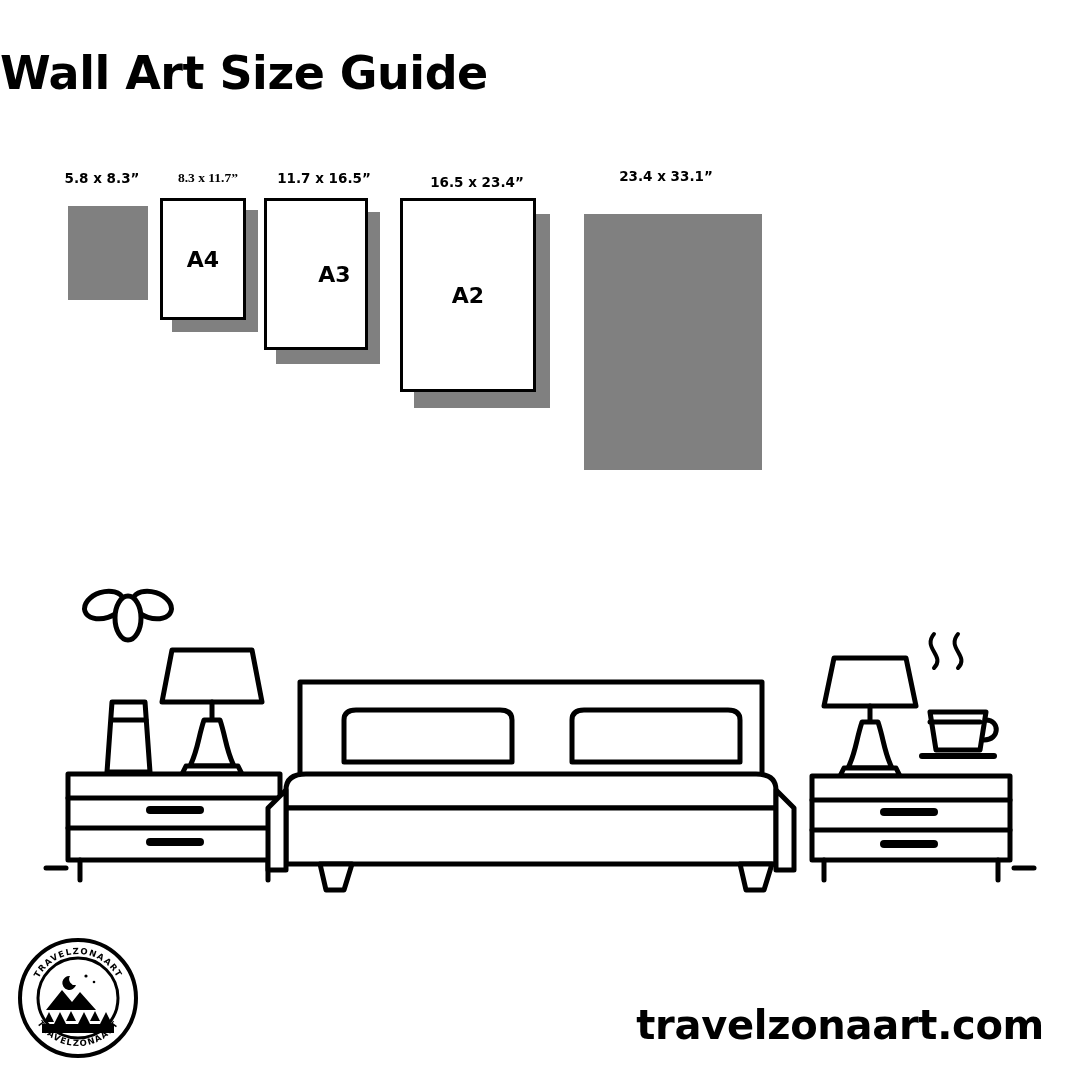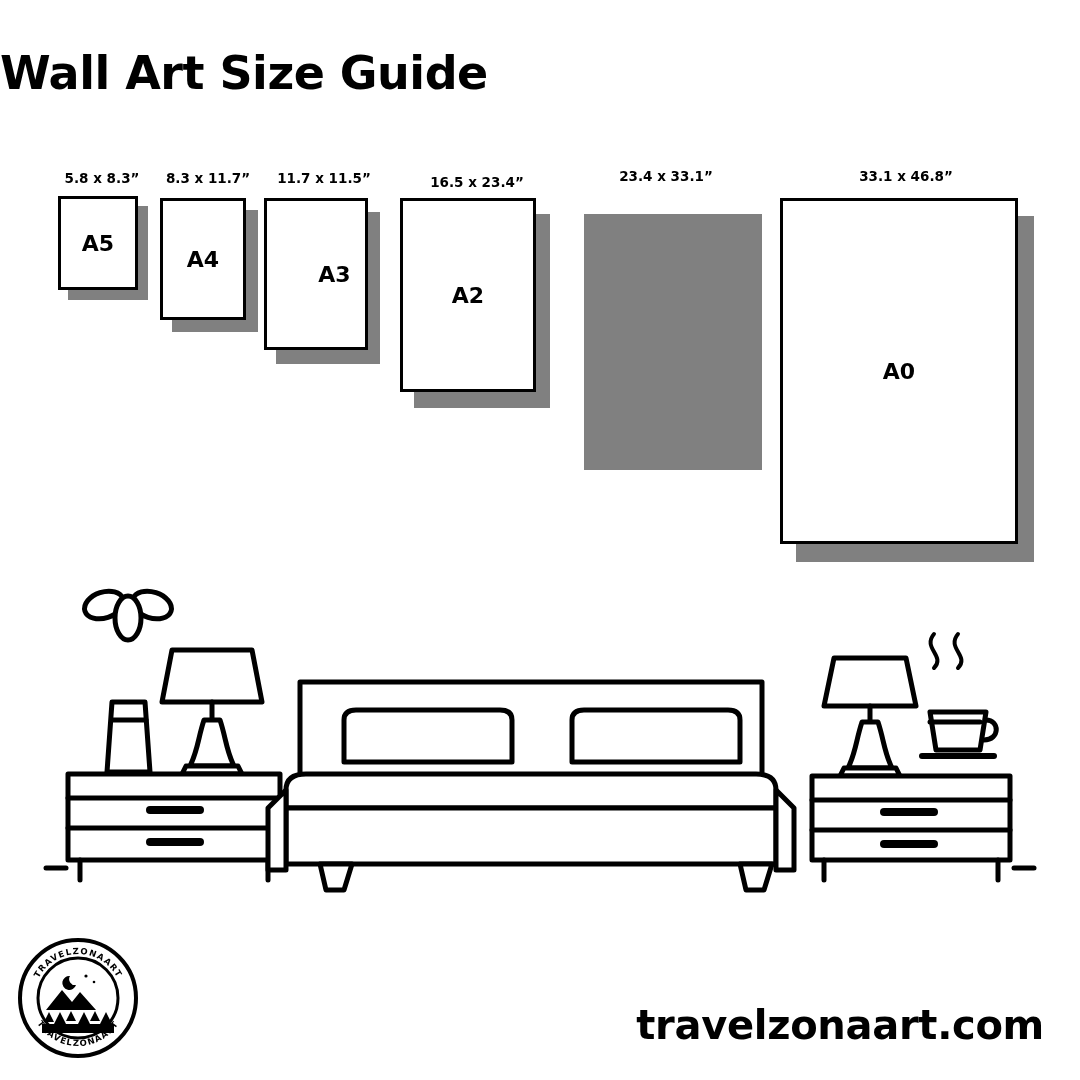--- a/index.html
+++ b/index.html
@@ -93,61 +93,51 @@
 </head>
 <body>
 
 <div id="page-title">Wall Art Size Guide</div>
 
 <div id="frames">
 
   <div class="frame-group" style="left:56px; top:170px; width:92px; height:130px;">
     <div class="frame-label" style="top:0;">5.8 x 8.3”</div>
     <div class="frame-shadow" style="left:12px; top:36px; width:80px; height:94px;"></div>
-    <div class="frame-box" style="left:2px; top:26px; width:80px; height:94px;">
-      <span class="frame-name">A5</span>
-    </div>
   </div>
 
   <div class="frame-group" style="left:152px; top:170px; width:112px; height:160px;">
-    <div class="frame-label" style="top:0;">8.3 x 11.7”</div>
+    <div class="frame-label" style="top:0;font-family:Liberation Serif, serif;">8.3 x 11.7”</div>
     <div class="frame-shadow" style="left:20px; top:40px; width:86px; height:122px;"></div>
     <div class="frame-box" style="left:8px; top:28px; width:86px; height:122px;">
       <span class="frame-name">A4</span>
     </div>
   </div>
 
   <div class="frame-group" style="left:258px; top:170px; width:132px; height:210px;">
-    <div class="frame-label" style="top:0;">11.7 x 11.5”</div>
+    <div class="frame-label" style="top:0;">11.7 x 16.5”</div>
     <div class="frame-shadow" style="left:18px; top:42px; width:104px; height:152px;"></div>
     <div class="frame-box" style="left:6px; top:28px; width:104px; height:152px;padding-left:37px;">
       <span class="frame-name">A3</span>
     </div>
   </div>
 
   <div class="frame-group" style="left:392px; top:170px; width:170px; height:260px;">
     <div class="frame-label" style="top:4px;">16.5 x 23.4”</div>
     <div class="frame-shadow" style="left:22px; top:44px; width:136px; height:194px;"></div>
     <div class="frame-box" style="left:8px; top:28px; width:136px; height:194px;">
       <span class="frame-name">A2</span>
     </div>
   </div>
 
   <div class="frame-group" style="left:562px; top:168px; width:208px; height:330px;">
     <div class="frame-label" style="top:0;text-align:center;">23.4 x 33.1”</div>
     <div class="frame-shadow" style="left:22px; top:46px; width:178px; height:256px;"></div>
   </div>
 
-  <div class="frame-group" style="left:772px; top:168px; width:268px; height:420px;">
-    <div class="frame-label" style="top:0;">33.1 x 46.8”</div>
-    <div class="frame-shadow" style="left:24px; top:48px; width:238px; height:346px;"></div>
-    <div class="frame-box" style="left:8px; top:30px; width:238px; height:346px;">
-      <span class="frame-name">A0</span>
-    </div>
-  </div>
 
 </div>
 
 <div id="scene">
   <svg width="1080" height="360" viewBox="0 0 1080 360" fill="none" xmlns="http://www.w3.org/2000/svg">
     <g stroke="#000000" stroke-width="5" stroke-linejoin="round" stroke-linecap="round" fill="#ffffff">
 
       <line x1="46" y1="308" x2="66" y2="308"></line>
 
       <line x1="1014" y1="308" x2="1034" y2="308"></line>

